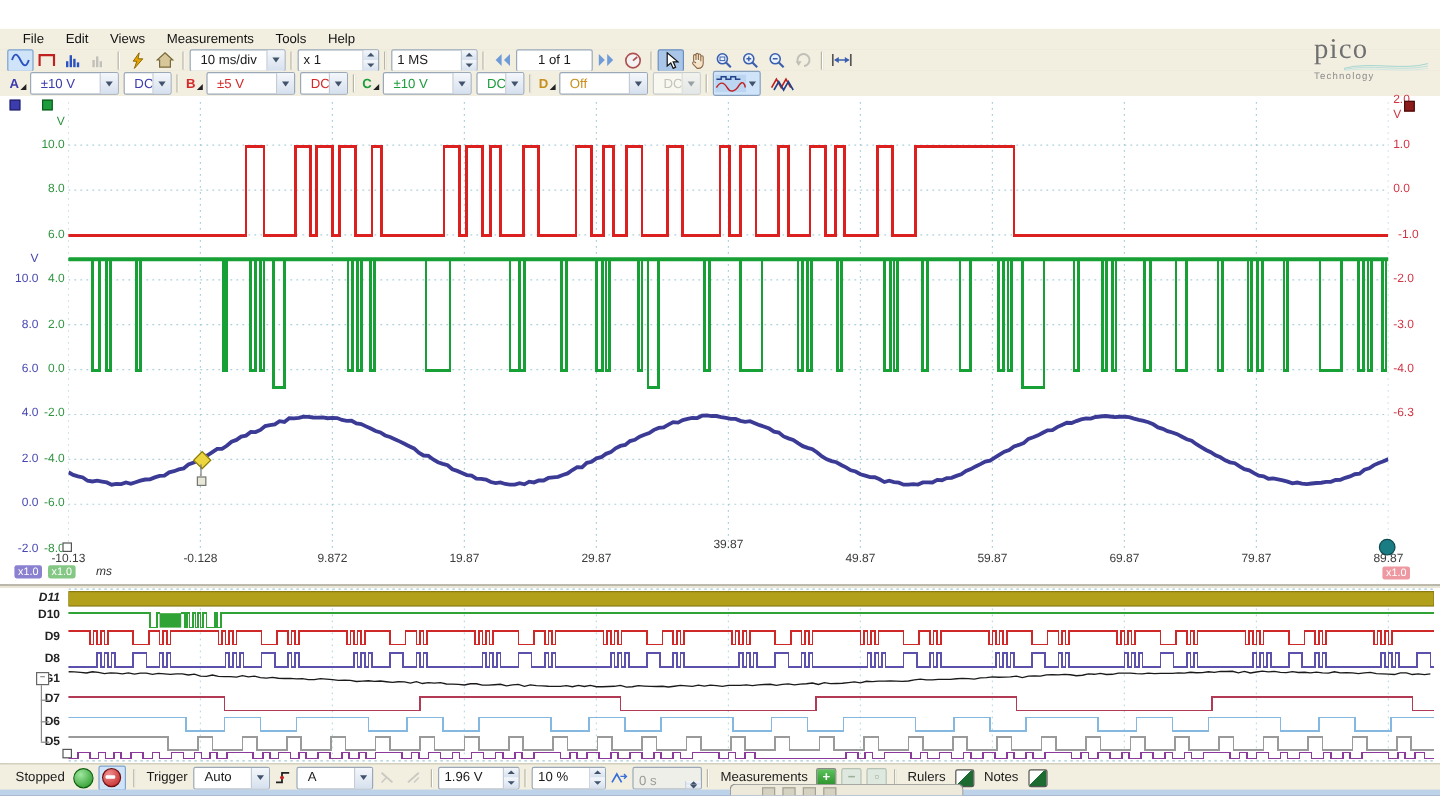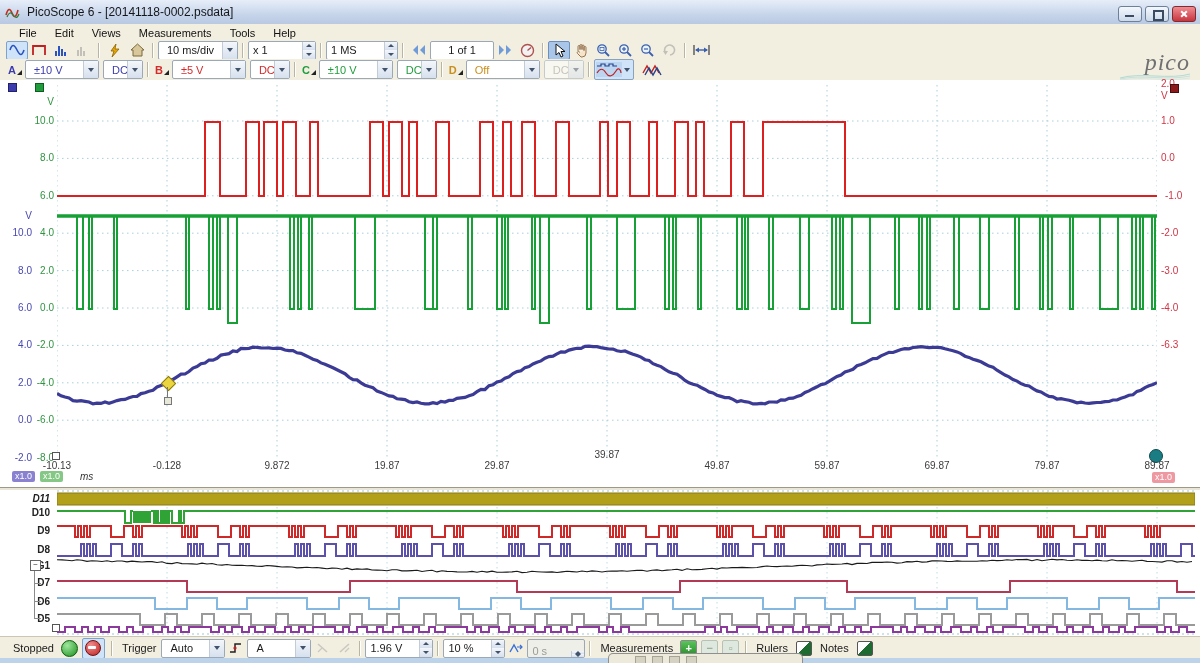--- a/index.html
+++ b/index.html
@@ -42,21 +42,21 @@
   .tri-down{width:0;height:0;border-left:3.5px solid transparent;border-right:3.5px solid transparent;border-top:4px solid #41526b;}
   .tri-up-s{width:0;height:0;border-left:3px solid transparent;border-right:3px solid transparent;border-bottom:3.5px solid #41526b;}
   .tri-down-s{width:0;height:0;border-left:3px solid transparent;border-right:3px solid transparent;border-top:3.5px solid #41526b;}
   .spinner{height:17px;background:#fff;border:1px solid #9aa8b8;border-radius:2px;display:flex;flex:0 0 auto;}
   .spinner .stext{flex:1;display:flex;align-items:center;padding:0 4px;white-space:nowrap;}
   .spinner .sbtns{width:12px;border-left:1px solid #c3cbd6;display:flex;flex-direction:column;}
   .spinner .sbtns div{flex:1;display:flex;align-items:center;justify-content:center;background:linear-gradient(#f4f7fb,#d6e0ee);}
   .spinner.disabled{background:#efefea;color:#9a9a97;align-items:flex-end;}
   .chan-label{font-weight:bold;margin:0 3px 0 2px;display:flex;align-items:flex-end;}
   .chan-corner{width:0;height:0;border-left:5px solid transparent;border-bottom:5px solid #222;margin:6px 0 1px 1px;}
-  .pico-logo{right:10px;top:52px;width:95px;height:34px;text-align:right;font-style:italic;}
+  .pico-logo{right:10px;top:31px;width:95px;height:34px;}
   .pico-word{font-family:"Liberation Serif",serif;font-size:24px;color:#707070;line-height:20px;letter-spacing:1px;}
   .pico-tag{font-size:8px;color:#8c8c8c;letter-spacing:1px;}
   
   .client-strip{background:#bdd3ea;}
   .scope-area{left:0;top:80px;width:1200px;height:407px;background:#fff;}
   .tick{font-size:10px;line-height:11px;}
   .xlabel{font-size:10px;color:#3c3c3c;text-align:center;}
   .badge{font-size:9px;color:#fff;text-align:center;border-radius:2px;padding:0 3px;line-height:11px;}
   .marker-square{width:7px;height:7px;}
   .splitter{left:0;top:487px;width:1200px;height:3px;background:#e9e6d8;border-top:1px solid #9c9989;}
@@ -79,39 +79,20 @@
   .bottomstrip{left:0;top:658px;width:1200px;height:5px;background:#bdd3ea;}
   .sliver{left:608px;top:653px;width:167px;height:10px;background:#edeadb;border:1px solid #8f8f8f;border-bottom:none;border-radius:5px 5px 0 0;display:flex;gap:6px;padding:2px 0 0 26px;}
   .sliver div{width:9px;height:7px;background:#d5d2c2;border:1px solid #a6a396;}
   svg{display:block;}
 </style>
 </head>
 <body>
 
 <div id="app">
 
-  <div class="abs titlebar">
-    <svg width="16" height="14" style="margin-left:5px">
-      <path d="M1 10 C3 3 5 3 7 8 S11 13 13 5" stroke="#c03020" stroke-width="1.6" fill="none"></path>
-      <path d="M2 12 C4 7 6 7 8 10 S12 14 14 9" stroke="#2a7f3a" stroke-width="1.2" fill="none"></path>
-    </svg>
-    <span class="title-text">PicoScope 6 - [20141118-0002.psdata]</span>
-    <div class="winbtns">
-      <div class="wbtn">
-          <div class="glyph-min"></div>
-        </div>
-      <div class="wbtn">
-          <div class="glyph-max"></div>
-        </div>
-      <div class="wbtn close">
-          <div class="glyph-close-a"></div>
-          <div class="glyph-close-b"></div>
-        </div>
-    </div>
-  </div>
 
   <div class="abs menubar" id="menubar">
       <div class="menu-item" style="position: static;">File</div>
       <div class="menu-item" style="position: static;">Edit</div>
       <div class="menu-item" style="position: static;">Views</div>
       <div class="menu-item" style="position: static;">Measurements</div>
       <div class="menu-item" style="position: static;">Tools</div>
       <div class="menu-item" style="position: static;">Help</div>
     </div>
 

